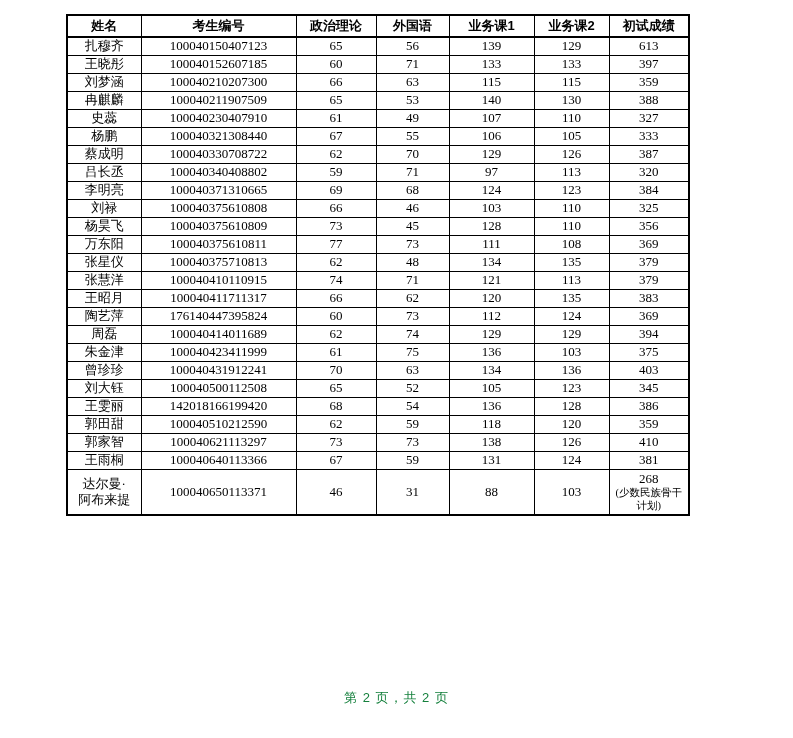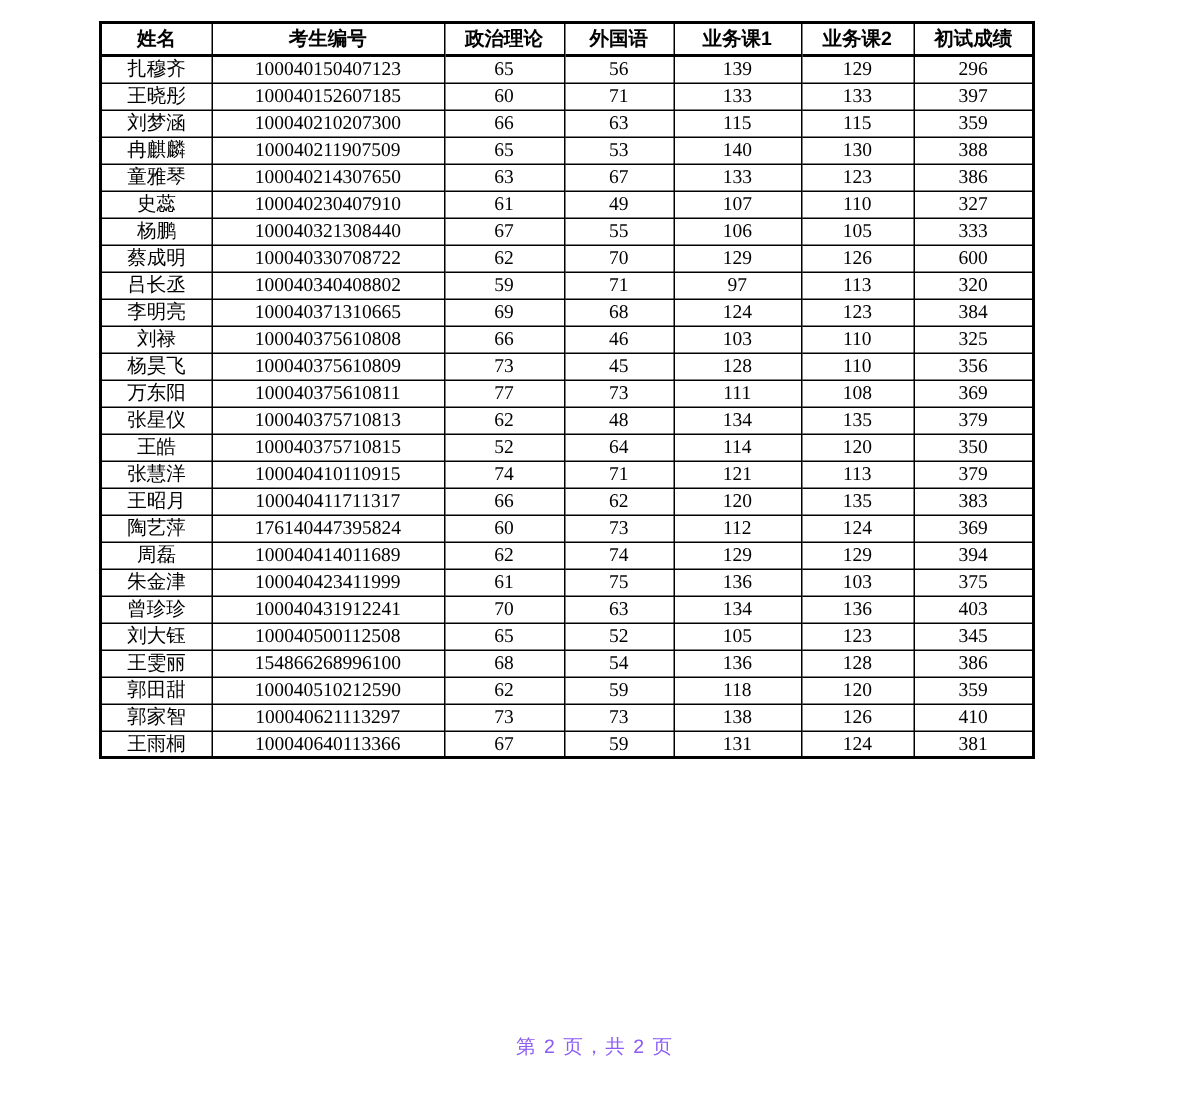--- a/index.html
+++ b/index.html
@@ -49,21 +49,21 @@
   table.score-table td .cell-line { line-height: 1.25; }
   table.score-table td .note { font-size: 10.5px; line-height: 1.2; }
   .page-footer {
     position: absolute;
     top: 689px;
     left: 0;
     right: 0;
     text-align: center;
     font-family: "Liberation Sans", "DejaVu Sans", sans-serif;
     font-size: 13px;
-    color: #8b5cf6;
+    color: #15803d;
     letter-spacing: 1px;
   }
 </style>
 </head>
 <body>
 
 <div class="page">
   <table class="score-table">
     <colgroup>
         <col style="width: 74px;">
@@ -99,21 +99,21 @@
           <td>
             <div class="cell-line">56</div>
           </td>
           <td>
             <div class="cell-line">139</div>
           </td>
           <td>
             <div class="cell-line">129</div>
           </td>
           <td>
-            <div class="cell-line">296</div>
+            <div class="cell-line">613</div>
           </td>
         </tr>
         <tr>
           <td>
             <div class="cell-line">王晓彤</div>
           </td>
           <td>
             <div class="cell-line">100040152607185</div>
           </td>
           <td>
@@ -173,520 +173,500 @@
           </td>
           <td>
             <div class="cell-line">130</div>
           </td>
           <td>
             <div class="cell-line">388</div>
           </td>
         </tr>
         <tr>
           <td>
-            <div class="cell-line">童雅琴</div>
-          </td>
-          <td>
-            <div class="cell-line">100040214307650</div>
+            <div class="cell-line">史蕊</div>
+          </td>
+          <td>
+            <div class="cell-line">100040230407910</div>
+          </td>
+          <td>
+            <div class="cell-line">61</div>
+          </td>
+          <td>
+            <div class="cell-line">49</div>
+          </td>
+          <td>
+            <div class="cell-line">107</div>
+          </td>
+          <td>
+            <div class="cell-line">110</div>
+          </td>
+          <td>
+            <div class="cell-line">327</div>
+          </td>
+        </tr>
+        <tr>
+          <td>
+            <div class="cell-line">杨鹏</div>
+          </td>
+          <td>
+            <div class="cell-line">100040321308440</div>
+          </td>
+          <td>
+            <div class="cell-line">67</div>
+          </td>
+          <td>
+            <div class="cell-line">55</div>
+          </td>
+          <td>
+            <div class="cell-line">106</div>
+          </td>
+          <td>
+            <div class="cell-line">105</div>
+          </td>
+          <td>
+            <div class="cell-line">333</div>
+          </td>
+        </tr>
+        <tr>
+          <td>
+            <div class="cell-line">蔡成明</div>
+          </td>
+          <td>
+            <div class="cell-line">100040330708722</div>
+          </td>
+          <td>
+            <div class="cell-line">62</div>
+          </td>
+          <td>
+            <div class="cell-line">70</div>
+          </td>
+          <td>
+            <div class="cell-line">129</div>
+          </td>
+          <td>
+            <div class="cell-line">126</div>
+          </td>
+          <td>
+            <div class="cell-line">387</div>
+          </td>
+        </tr>
+        <tr>
+          <td>
+            <div class="cell-line">吕长丞</div>
+          </td>
+          <td>
+            <div class="cell-line">100040340408802</div>
+          </td>
+          <td>
+            <div class="cell-line">59</div>
+          </td>
+          <td>
+            <div class="cell-line">71</div>
+          </td>
+          <td>
+            <div class="cell-line">97</div>
+          </td>
+          <td>
+            <div class="cell-line">113</div>
+          </td>
+          <td>
+            <div class="cell-line">320</div>
+          </td>
+        </tr>
+        <tr>
+          <td>
+            <div class="cell-line">李明亮</div>
+          </td>
+          <td>
+            <div class="cell-line">100040371310665</div>
+          </td>
+          <td>
+            <div class="cell-line">69</div>
+          </td>
+          <td>
+            <div class="cell-line">68</div>
+          </td>
+          <td>
+            <div class="cell-line">124</div>
+          </td>
+          <td>
+            <div class="cell-line">123</div>
+          </td>
+          <td>
+            <div class="cell-line">384</div>
+          </td>
+        </tr>
+        <tr>
+          <td>
+            <div class="cell-line">刘禄</div>
+          </td>
+          <td>
+            <div class="cell-line">100040375610808</div>
+          </td>
+          <td>
+            <div class="cell-line">66</div>
+          </td>
+          <td>
+            <div class="cell-line">46</div>
+          </td>
+          <td>
+            <div class="cell-line">103</div>
+          </td>
+          <td>
+            <div class="cell-line">110</div>
+          </td>
+          <td>
+            <div class="cell-line">325</div>
+          </td>
+        </tr>
+        <tr>
+          <td>
+            <div class="cell-line">杨昊飞</div>
+          </td>
+          <td>
+            <div class="cell-line">100040375610809</div>
+          </td>
+          <td>
+            <div class="cell-line">73</div>
+          </td>
+          <td>
+            <div class="cell-line">45</div>
+          </td>
+          <td>
+            <div class="cell-line">128</div>
+          </td>
+          <td>
+            <div class="cell-line">110</div>
+          </td>
+          <td>
+            <div class="cell-line">356</div>
+          </td>
+        </tr>
+        <tr>
+          <td>
+            <div class="cell-line">万东阳</div>
+          </td>
+          <td>
+            <div class="cell-line">100040375610811</div>
+          </td>
+          <td>
+            <div class="cell-line">77</div>
+          </td>
+          <td>
+            <div class="cell-line">73</div>
+          </td>
+          <td>
+            <div class="cell-line">111</div>
+          </td>
+          <td>
+            <div class="cell-line">108</div>
+          </td>
+          <td>
+            <div class="cell-line">369</div>
+          </td>
+        </tr>
+        <tr>
+          <td>
+            <div class="cell-line">张星仪</div>
+          </td>
+          <td>
+            <div class="cell-line">100040375710813</div>
+          </td>
+          <td>
+            <div class="cell-line">62</div>
+          </td>
+          <td>
+            <div class="cell-line">48</div>
+          </td>
+          <td>
+            <div class="cell-line">134</div>
+          </td>
+          <td>
+            <div class="cell-line">135</div>
+          </td>
+          <td>
+            <div class="cell-line">379</div>
+          </td>
+        </tr>
+        <tr>
+          <td>
+            <div class="cell-line">张慧洋</div>
+          </td>
+          <td>
+            <div class="cell-line">100040410110915</div>
+          </td>
+          <td>
+            <div class="cell-line">74</div>
+          </td>
+          <td>
+            <div class="cell-line">71</div>
+          </td>
+          <td>
+            <div class="cell-line">121</div>
+          </td>
+          <td>
+            <div class="cell-line">113</div>
+          </td>
+          <td>
+            <div class="cell-line">379</div>
+          </td>
+        </tr>
+        <tr>
+          <td>
+            <div class="cell-line">王昭月</div>
+          </td>
+          <td>
+            <div class="cell-line">100040411711317</div>
+          </td>
+          <td>
+            <div class="cell-line">66</div>
+          </td>
+          <td>
+            <div class="cell-line">62</div>
+          </td>
+          <td>
+            <div class="cell-line">120</div>
+          </td>
+          <td>
+            <div class="cell-line">135</div>
+          </td>
+          <td>
+            <div class="cell-line">383</div>
+          </td>
+        </tr>
+        <tr>
+          <td>
+            <div class="cell-line">陶艺萍</div>
+          </td>
+          <td>
+            <div class="cell-line">176140447395824</div>
+          </td>
+          <td>
+            <div class="cell-line">60</div>
+          </td>
+          <td>
+            <div class="cell-line">73</div>
+          </td>
+          <td>
+            <div class="cell-line">112</div>
+          </td>
+          <td>
+            <div class="cell-line">124</div>
+          </td>
+          <td>
+            <div class="cell-line">369</div>
+          </td>
+        </tr>
+        <tr>
+          <td>
+            <div class="cell-line">周磊</div>
+          </td>
+          <td>
+            <div class="cell-line">100040414011689</div>
+          </td>
+          <td>
+            <div class="cell-line">62</div>
+          </td>
+          <td>
+            <div class="cell-line">74</div>
+          </td>
+          <td>
+            <div class="cell-line">129</div>
+          </td>
+          <td>
+            <div class="cell-line">129</div>
+          </td>
+          <td>
+            <div class="cell-line">394</div>
+          </td>
+        </tr>
+        <tr>
+          <td>
+            <div class="cell-line">朱金津</div>
+          </td>
+          <td>
+            <div class="cell-line">100040423411999</div>
+          </td>
+          <td>
+            <div class="cell-line">61</div>
+          </td>
+          <td>
+            <div class="cell-line">75</div>
+          </td>
+          <td>
+            <div class="cell-line">136</div>
+          </td>
+          <td>
+            <div class="cell-line">103</div>
+          </td>
+          <td>
+            <div class="cell-line">375</div>
+          </td>
+        </tr>
+        <tr>
+          <td>
+            <div class="cell-line">曾珍珍</div>
+          </td>
+          <td>
+            <div class="cell-line">100040431912241</div>
+          </td>
+          <td>
+            <div class="cell-line">70</div>
           </td>
           <td>
             <div class="cell-line">63</div>
           </td>
           <td>
+            <div class="cell-line">134</div>
+          </td>
+          <td>
+            <div class="cell-line">136</div>
+          </td>
+          <td>
+            <div class="cell-line">403</div>
+          </td>
+        </tr>
+        <tr>
+          <td>
+            <div class="cell-line">刘大钰</div>
+          </td>
+          <td>
+            <div class="cell-line">100040500112508</div>
+          </td>
+          <td>
+            <div class="cell-line">65</div>
+          </td>
+          <td>
+            <div class="cell-line">52</div>
+          </td>
+          <td>
+            <div class="cell-line">105</div>
+          </td>
+          <td>
+            <div class="cell-line">123</div>
+          </td>
+          <td>
+            <div class="cell-line">345</div>
+          </td>
+        </tr>
+        <tr>
+          <td>
+            <div class="cell-line">王雯丽</div>
+          </td>
+          <td>
+            <div class="cell-line">142018166199420</div>
+          </td>
+          <td>
+            <div class="cell-line">68</div>
+          </td>
+          <td>
+            <div class="cell-line">54</div>
+          </td>
+          <td>
+            <div class="cell-line">136</div>
+          </td>
+          <td>
+            <div class="cell-line">128</div>
+          </td>
+          <td>
+            <div class="cell-line">386</div>
+          </td>
+        </tr>
+        <tr>
+          <td>
+            <div class="cell-line">郭田甜</div>
+          </td>
+          <td>
+            <div class="cell-line">100040510212590</div>
+          </td>
+          <td>
+            <div class="cell-line">62</div>
+          </td>
+          <td>
+            <div class="cell-line">59</div>
+          </td>
+          <td>
+            <div class="cell-line">118</div>
+          </td>
+          <td>
+            <div class="cell-line">120</div>
+          </td>
+          <td>
+            <div class="cell-line">359</div>
+          </td>
+        </tr>
+        <tr>
+          <td>
+            <div class="cell-line">郭家智</div>
+          </td>
+          <td>
+            <div class="cell-line">100040621113297</div>
+          </td>
+          <td>
+            <div class="cell-line">73</div>
+          </td>
+          <td>
+            <div class="cell-line">73</div>
+          </td>
+          <td>
+            <div class="cell-line">138</div>
+          </td>
+          <td>
+            <div class="cell-line">126</div>
+          </td>
+          <td>
+            <div class="cell-line">410</div>
+          </td>
+        </tr>
+        <tr>
+          <td>
+            <div class="cell-line">王雨桐</div>
+          </td>
+          <td>
+            <div class="cell-line">100040640113366</div>
+          </td>
+          <td>
             <div class="cell-line">67</div>
           </td>
           <td>
-            <div class="cell-line">133</div>
-          </td>
-          <td>
-            <div class="cell-line">123</div>
-          </td>
-          <td>
-            <div class="cell-line">386</div>
-          </td>
-        </tr>
-        <tr>
-          <td>
-            <div class="cell-line">史蕊</div>
-          </td>
-          <td>
-            <div class="cell-line">100040230407910</div>
-          </td>
-          <td>
-            <div class="cell-line">61</div>
-          </td>
-          <td>
-            <div class="cell-line">49</div>
-          </td>
-          <td>
-            <div class="cell-line">107</div>
-          </td>
-          <td>
-            <div class="cell-line">110</div>
-          </td>
-          <td>
-            <div class="cell-line">327</div>
-          </td>
-        </tr>
-        <tr>
-          <td>
-            <div class="cell-line">杨鹏</div>
-          </td>
-          <td>
-            <div class="cell-line">100040321308440</div>
-          </td>
-          <td>
-            <div class="cell-line">67</div>
-          </td>
-          <td>
-            <div class="cell-line">55</div>
-          </td>
-          <td>
-            <div class="cell-line">106</div>
-          </td>
-          <td>
-            <div class="cell-line">105</div>
-          </td>
-          <td>
-            <div class="cell-line">333</div>
-          </td>
-        </tr>
-        <tr>
-          <td>
-            <div class="cell-line">蔡成明</div>
-          </td>
-          <td>
-            <div class="cell-line">100040330708722</div>
-          </td>
-          <td>
-            <div class="cell-line">62</div>
-          </td>
-          <td>
-            <div class="cell-line">70</div>
-          </td>
-          <td>
-            <div class="cell-line">129</div>
-          </td>
-          <td>
-            <div class="cell-line">126</div>
-          </td>
-          <td>
-            <div class="cell-line">600</div>
-          </td>
-        </tr>
-        <tr>
-          <td>
-            <div class="cell-line">吕长丞</div>
-          </td>
-          <td>
-            <div class="cell-line">100040340408802</div>
-          </td>
-          <td>
             <div class="cell-line">59</div>
           </td>
           <td>
-            <div class="cell-line">71</div>
-          </td>
-          <td>
-            <div class="cell-line">97</div>
-          </td>
-          <td>
-            <div class="cell-line">113</div>
-          </td>
-          <td>
-            <div class="cell-line">320</div>
-          </td>
-        </tr>
-        <tr>
-          <td>
-            <div class="cell-line">李明亮</div>
-          </td>
-          <td>
-            <div class="cell-line">100040371310665</div>
-          </td>
-          <td>
-            <div class="cell-line">69</div>
-          </td>
-          <td>
-            <div class="cell-line">68</div>
+            <div class="cell-line">131</div>
           </td>
           <td>
             <div class="cell-line">124</div>
           </td>
           <td>
-            <div class="cell-line">123</div>
-          </td>
-          <td>
-            <div class="cell-line">384</div>
-          </td>
-        </tr>
-        <tr>
-          <td>
-            <div class="cell-line">刘禄</div>
-          </td>
-          <td>
-            <div class="cell-line">100040375610808</div>
-          </td>
-          <td>
-            <div class="cell-line">66</div>
+            <div class="cell-line">381</div>
+          </td>
+        </tr>
+        <tr class="tall-row">
+          <td>
+            <div class="cell-line">达尔曼·</div>
+            <div class="cell-line">阿布来提</div>
+          </td>
+          <td>
+            <div class="cell-line">100040650113371</div>
           </td>
           <td>
             <div class="cell-line">46</div>
           </td>
           <td>
+            <div class="cell-line">31</div>
+          </td>
+          <td>
+            <div class="cell-line">88</div>
+          </td>
+          <td>
             <div class="cell-line">103</div>
           </td>
           <td>
-            <div class="cell-line">110</div>
-          </td>
-          <td>
-            <div class="cell-line">325</div>
-          </td>
-        </tr>
-        <tr>
-          <td>
-            <div class="cell-line">杨昊飞</div>
-          </td>
-          <td>
-            <div class="cell-line">100040375610809</div>
-          </td>
-          <td>
-            <div class="cell-line">73</div>
-          </td>
-          <td>
-            <div class="cell-line">45</div>
-          </td>
-          <td>
-            <div class="cell-line">128</div>
-          </td>
-          <td>
-            <div class="cell-line">110</div>
-          </td>
-          <td>
-            <div class="cell-line">356</div>
-          </td>
-        </tr>
-        <tr>
-          <td>
-            <div class="cell-line">万东阳</div>
-          </td>
-          <td>
-            <div class="cell-line">100040375610811</div>
-          </td>
-          <td>
-            <div class="cell-line">77</div>
-          </td>
-          <td>
-            <div class="cell-line">73</div>
-          </td>
-          <td>
-            <div class="cell-line">111</div>
-          </td>
-          <td>
-            <div class="cell-line">108</div>
-          </td>
-          <td>
-            <div class="cell-line">369</div>
-          </td>
-        </tr>
-        <tr>
-          <td>
-            <div class="cell-line">张星仪</div>
-          </td>
-          <td>
-            <div class="cell-line">100040375710813</div>
-          </td>
-          <td>
-            <div class="cell-line">62</div>
-          </td>
-          <td>
-            <div class="cell-line">48</div>
-          </td>
-          <td>
-            <div class="cell-line">134</div>
-          </td>
-          <td>
-            <div class="cell-line">135</div>
-          </td>
-          <td>
-            <div class="cell-line">379</div>
-          </td>
-        </tr>
-        <tr>
-          <td>
-            <div class="cell-line">王皓</div>
-          </td>
-          <td>
-            <div class="cell-line">100040375710815</div>
-          </td>
-          <td>
-            <div class="cell-line">52</div>
-          </td>
-          <td>
-            <div class="cell-line">64</div>
-          </td>
-          <td>
-            <div class="cell-line">114</div>
-          </td>
-          <td>
-            <div class="cell-line">120</div>
-          </td>
-          <td>
-            <div class="cell-line">350</div>
-          </td>
-        </tr>
-        <tr>
-          <td>
-            <div class="cell-line">张慧洋</div>
-          </td>
-          <td>
-            <div class="cell-line">100040410110915</div>
-          </td>
-          <td>
-            <div class="cell-line">74</div>
-          </td>
-          <td>
-            <div class="cell-line">71</div>
-          </td>
-          <td>
-            <div class="cell-line">121</div>
-          </td>
-          <td>
-            <div class="cell-line">113</div>
-          </td>
-          <td>
-            <div class="cell-line">379</div>
-          </td>
-        </tr>
-        <tr>
-          <td>
-            <div class="cell-line">王昭月</div>
-          </td>
-          <td>
-            <div class="cell-line">100040411711317</div>
-          </td>
-          <td>
-            <div class="cell-line">66</div>
-          </td>
-          <td>
-            <div class="cell-line">62</div>
-          </td>
-          <td>
-            <div class="cell-line">120</div>
-          </td>
-          <td>
-            <div class="cell-line">135</div>
-          </td>
-          <td>
-            <div class="cell-line">383</div>
-          </td>
-        </tr>
-        <tr>
-          <td>
-            <div class="cell-line">陶艺萍</div>
-          </td>
-          <td>
-            <div class="cell-line">176140447395824</div>
-          </td>
-          <td>
-            <div class="cell-line">60</div>
-          </td>
-          <td>
-            <div class="cell-line">73</div>
-          </td>
-          <td>
-            <div class="cell-line">112</div>
-          </td>
-          <td>
-            <div class="cell-line">124</div>
-          </td>
-          <td>
-            <div class="cell-line">369</div>
-          </td>
-        </tr>
-        <tr>
-          <td>
-            <div class="cell-line">周磊</div>
-          </td>
-          <td>
-            <div class="cell-line">100040414011689</div>
-          </td>
-          <td>
-            <div class="cell-line">62</div>
-          </td>
-          <td>
-            <div class="cell-line">74</div>
-          </td>
-          <td>
-            <div class="cell-line">129</div>
-          </td>
-          <td>
-            <div class="cell-line">129</div>
-          </td>
-          <td>
-            <div class="cell-line">394</div>
-          </td>
-        </tr>
-        <tr>
-          <td>
-            <div class="cell-line">朱金津</div>
-          </td>
-          <td>
-            <div class="cell-line">100040423411999</div>
-          </td>
-          <td>
-            <div class="cell-line">61</div>
-          </td>
-          <td>
-            <div class="cell-line">75</div>
-          </td>
-          <td>
-            <div class="cell-line">136</div>
-          </td>
-          <td>
-            <div class="cell-line">103</div>
-          </td>
-          <td>
-            <div class="cell-line">375</div>
-          </td>
-        </tr>
-        <tr>
-          <td>
-            <div class="cell-line">曾珍珍</div>
-          </td>
-          <td>
-            <div class="cell-line">100040431912241</div>
-          </td>
-          <td>
-            <div class="cell-line">70</div>
-          </td>
-          <td>
-            <div class="cell-line">63</div>
-          </td>
-          <td>
-            <div class="cell-line">134</div>
-          </td>
-          <td>
-            <div class="cell-line">136</div>
-          </td>
-          <td>
-            <div class="cell-line">403</div>
-          </td>
-        </tr>
-        <tr>
-          <td>
-            <div class="cell-line">刘大钰</div>
-          </td>
-          <td>
-            <div class="cell-line">100040500112508</div>
-          </td>
-          <td>
-            <div class="cell-line">65</div>
-          </td>
-          <td>
-            <div class="cell-line">52</div>
-          </td>
-          <td>
-            <div class="cell-line">105</div>
-          </td>
-          <td>
-            <div class="cell-line">123</div>
-          </td>
-          <td>
-            <div class="cell-line">345</div>
-          </td>
-        </tr>
-        <tr>
-          <td>
-            <div class="cell-line">王雯丽</div>
-          </td>
-          <td>
-            <div class="cell-line">154866268996100</div>
-          </td>
-          <td>
-            <div class="cell-line">68</div>
-          </td>
-          <td>
-            <div class="cell-line">54</div>
-          </td>
-          <td>
-            <div class="cell-line">136</div>
-          </td>
-          <td>
-            <div class="cell-line">128</div>
-          </td>
-          <td>
-            <div class="cell-line">386</div>
-          </td>
-        </tr>
-        <tr>
-          <td>
-            <div class="cell-line">郭田甜</div>
-          </td>
-          <td>
-            <div class="cell-line">100040510212590</div>
-          </td>
-          <td>
-            <div class="cell-line">62</div>
-          </td>
-          <td>
-            <div class="cell-line">59</div>
-          </td>
-          <td>
-            <div class="cell-line">118</div>
-          </td>
-          <td>
-            <div class="cell-line">120</div>
-          </td>
-          <td>
-            <div class="cell-line">359</div>
-          </td>
-        </tr>
-        <tr>
-          <td>
-            <div class="cell-line">郭家智</div>
-          </td>
-          <td>
-            <div class="cell-line">100040621113297</div>
-          </td>
-          <td>
-            <div class="cell-line">73</div>
-          </td>
-          <td>
-            <div class="cell-line">73</div>
-          </td>
-          <td>
-            <div class="cell-line">138</div>
-          </td>
-          <td>
-            <div class="cell-line">126</div>
-          </td>
-          <td>
-            <div class="cell-line">410</div>
-          </td>
-        </tr>
-        <tr>
-          <td>
-            <div class="cell-line">王雨桐</div>
-          </td>
-          <td>
-            <div class="cell-line">100040640113366</div>
-          </td>
-          <td>
-            <div class="cell-line">67</div>
-          </td>
-          <td>
-            <div class="cell-line">59</div>
-          </td>
-          <td>
-            <div class="cell-line">131</div>
-          </td>
-          <td>
-            <div class="cell-line">124</div>
-          </td>
-          <td>
-            <div class="cell-line">381</div>
+            <div class="cell-line">268</div>
+            <div class="cell-line note">(少数民族骨干</div>
+            <div class="cell-line note">计划)</div>
           </td>
         </tr>
       </tbody>
   </table>
   <div class="page-footer">第 2 页，共 2 页</div>
 </div>
 
 </body></html>

